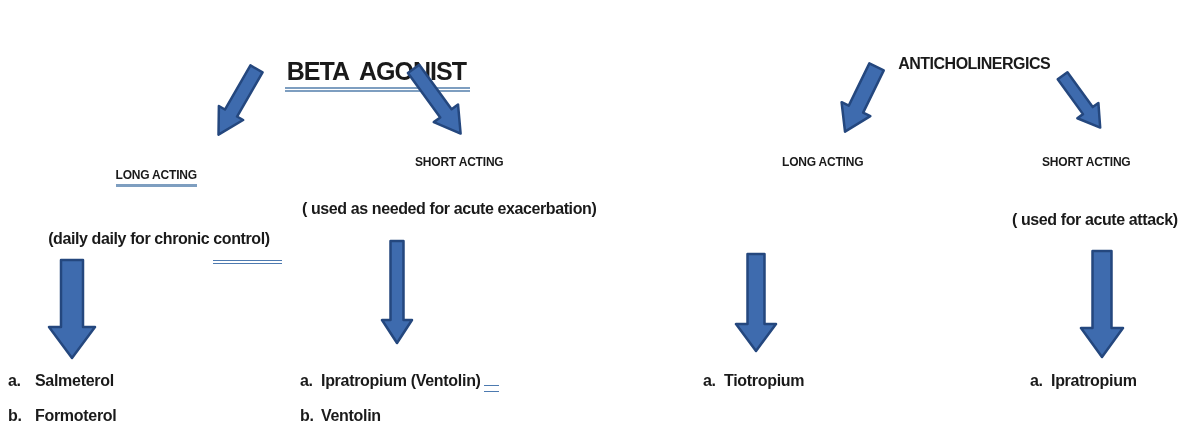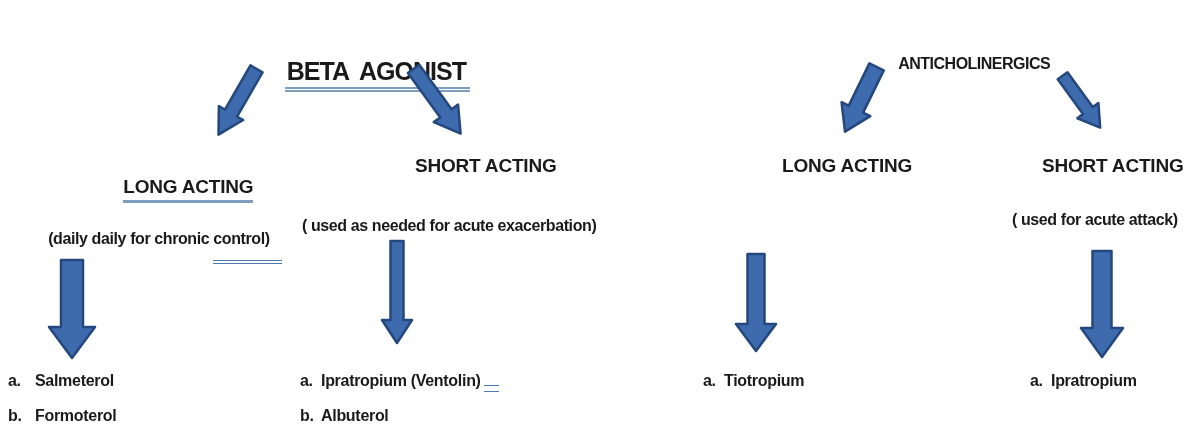--- a/index.html
+++ b/index.html
@@ -3,21 +3,21 @@
 <meta charset="utf-8">
 <style>
   html,body{margin:0;padding:0;background:#ffffff;}
   .canvas{
     position:relative;width:1202px;height:438px;background:#ffffff;overflow:hidden;
     font-family:"Liberation Sans",sans-serif;font-weight:700;color:#1a1a1a;
   }
   .title{position:absolute;font-size:25px;letter-spacing:-1px;white-space:pre;line-height:1.1;}
   .title.small{font-size:16px;letter-spacing:-0.5px;}
   .t-underline{display:inline-block;border-bottom:5px double #7E9EC0;padding-bottom:2px;padding-left:2px;padding-right:4px;margin-left:-2px;}
-  .label{position:absolute;font-size:19px;letter-spacing:-0.2px;white-space:pre;line-height:1.1;}
+  .label{position:absolute;font-size:12px;letter-spacing:-0.2px;white-space:pre;line-height:1.1;}
   .lbl-underline{display:inline-block;border-bottom:3px solid #7E9EC0;padding-bottom:2px;}
   .desc{position:absolute;font-size:16px;letter-spacing:-0.4px;white-space:pre;line-height:1.2;}
   .ctl-underline{display:inline-block;border-bottom:4px double #4D7AB0;padding-right:12px;padding-bottom:12px;}
   .item{position:absolute;font-size:16px;letter-spacing:-0.3px;white-space:pre;line-height:1.1;display:flex;align-items:baseline;}
   .pfx{display:inline-block;width:21px;}
   .pfx.wide{width:27px;}
   .wavy{
     text-decoration-style:wavy;
     text-decoration-color:#C00000;
     text-decoration-thickness:1px;
@@ -59,21 +59,21 @@
   <div class="label" style="left:103px;top:156px">
     <span class="lbl-underline">LONG ACTING</span>
   </div>
   <div class="label" style="left:415px;top:156px">SHORT ACTING</div>
   <div class="label" style="left:782px;top:156px">LONG ACTING</div>
   <div class="label" style="left:1042px;top:156px">SHORT ACTING</div>
 
   <div class="desc" style="left:32px;top:210px">
     <span>(daily daily for chronic </span><span class="ctl-underline">control)</span>
   </div>
-  <div class="desc" style="left:302px;top:216px">( used as needed for acute exacerbation)</div>
+  <div class="desc" style="left:302px;top:199px">( used as needed for acute exacerbation)</div>
   <div class="desc" style="left:1012px;top:210px">( used for acute attack)</div>
 
   <svg class="arrow" width="48" height="100" style="left:48px;top:259px" viewBox="0 0 48 100">
     <polygon points="13,1 35,1 35,68 47,68 24,99 1,68 13,68" fill="#3E6BAE"></polygon>
   </svg>
   <svg class="arrow" width="32" height="104" style="left:381px;top:240px" viewBox="0 0 32 104">
     <polygon points="9.5,1 22.5,1 22.5,80 31,80 16,103 1,80 9.5,80" fill="#3E6BAE"></polygon>
   </svg>
   <svg class="arrow" width="42" height="99" style="left:735px;top:253px" viewBox="0 0 42 99">
     <polygon points="12.5,1 29.5,1 29.5,71 41,71 21,98 1,71 12.5,71" fill="#3E6BAE"></polygon>
@@ -86,21 +86,21 @@
     <span class="pfx wide">a.</span><span class="wavy">Salmeterol</span>
   </div>
   <div class="item" style="left:8px;top:407px">
     <span class="pfx wide">b.</span><span>Formoterol</span>
   </div>
 
   <div class="item" style="left:300px;top:372px">
     <span class="pfx">a.</span><span>Ipratropium </span><span class="wavy">(Ventolin)</span><span class="dmark"></span>
   </div>
   <div class="item" style="left:300px;top:407px">
-    <span class="pfx">b.</span><span>Albuterol</span>
+    <span class="pfx">b.</span><span>Ventolin</span>
   </div>
 
   <div class="item" style="left:703px;top:372px">
     <span class="pfx">a.</span><span class="wavy">Tiotropium</span>
   </div>
 
   <div class="item" style="left:1030px;top:372px">
     <span class="pfx">a.</span><span class="wavy">Ipratropium</span>
   </div>
 

